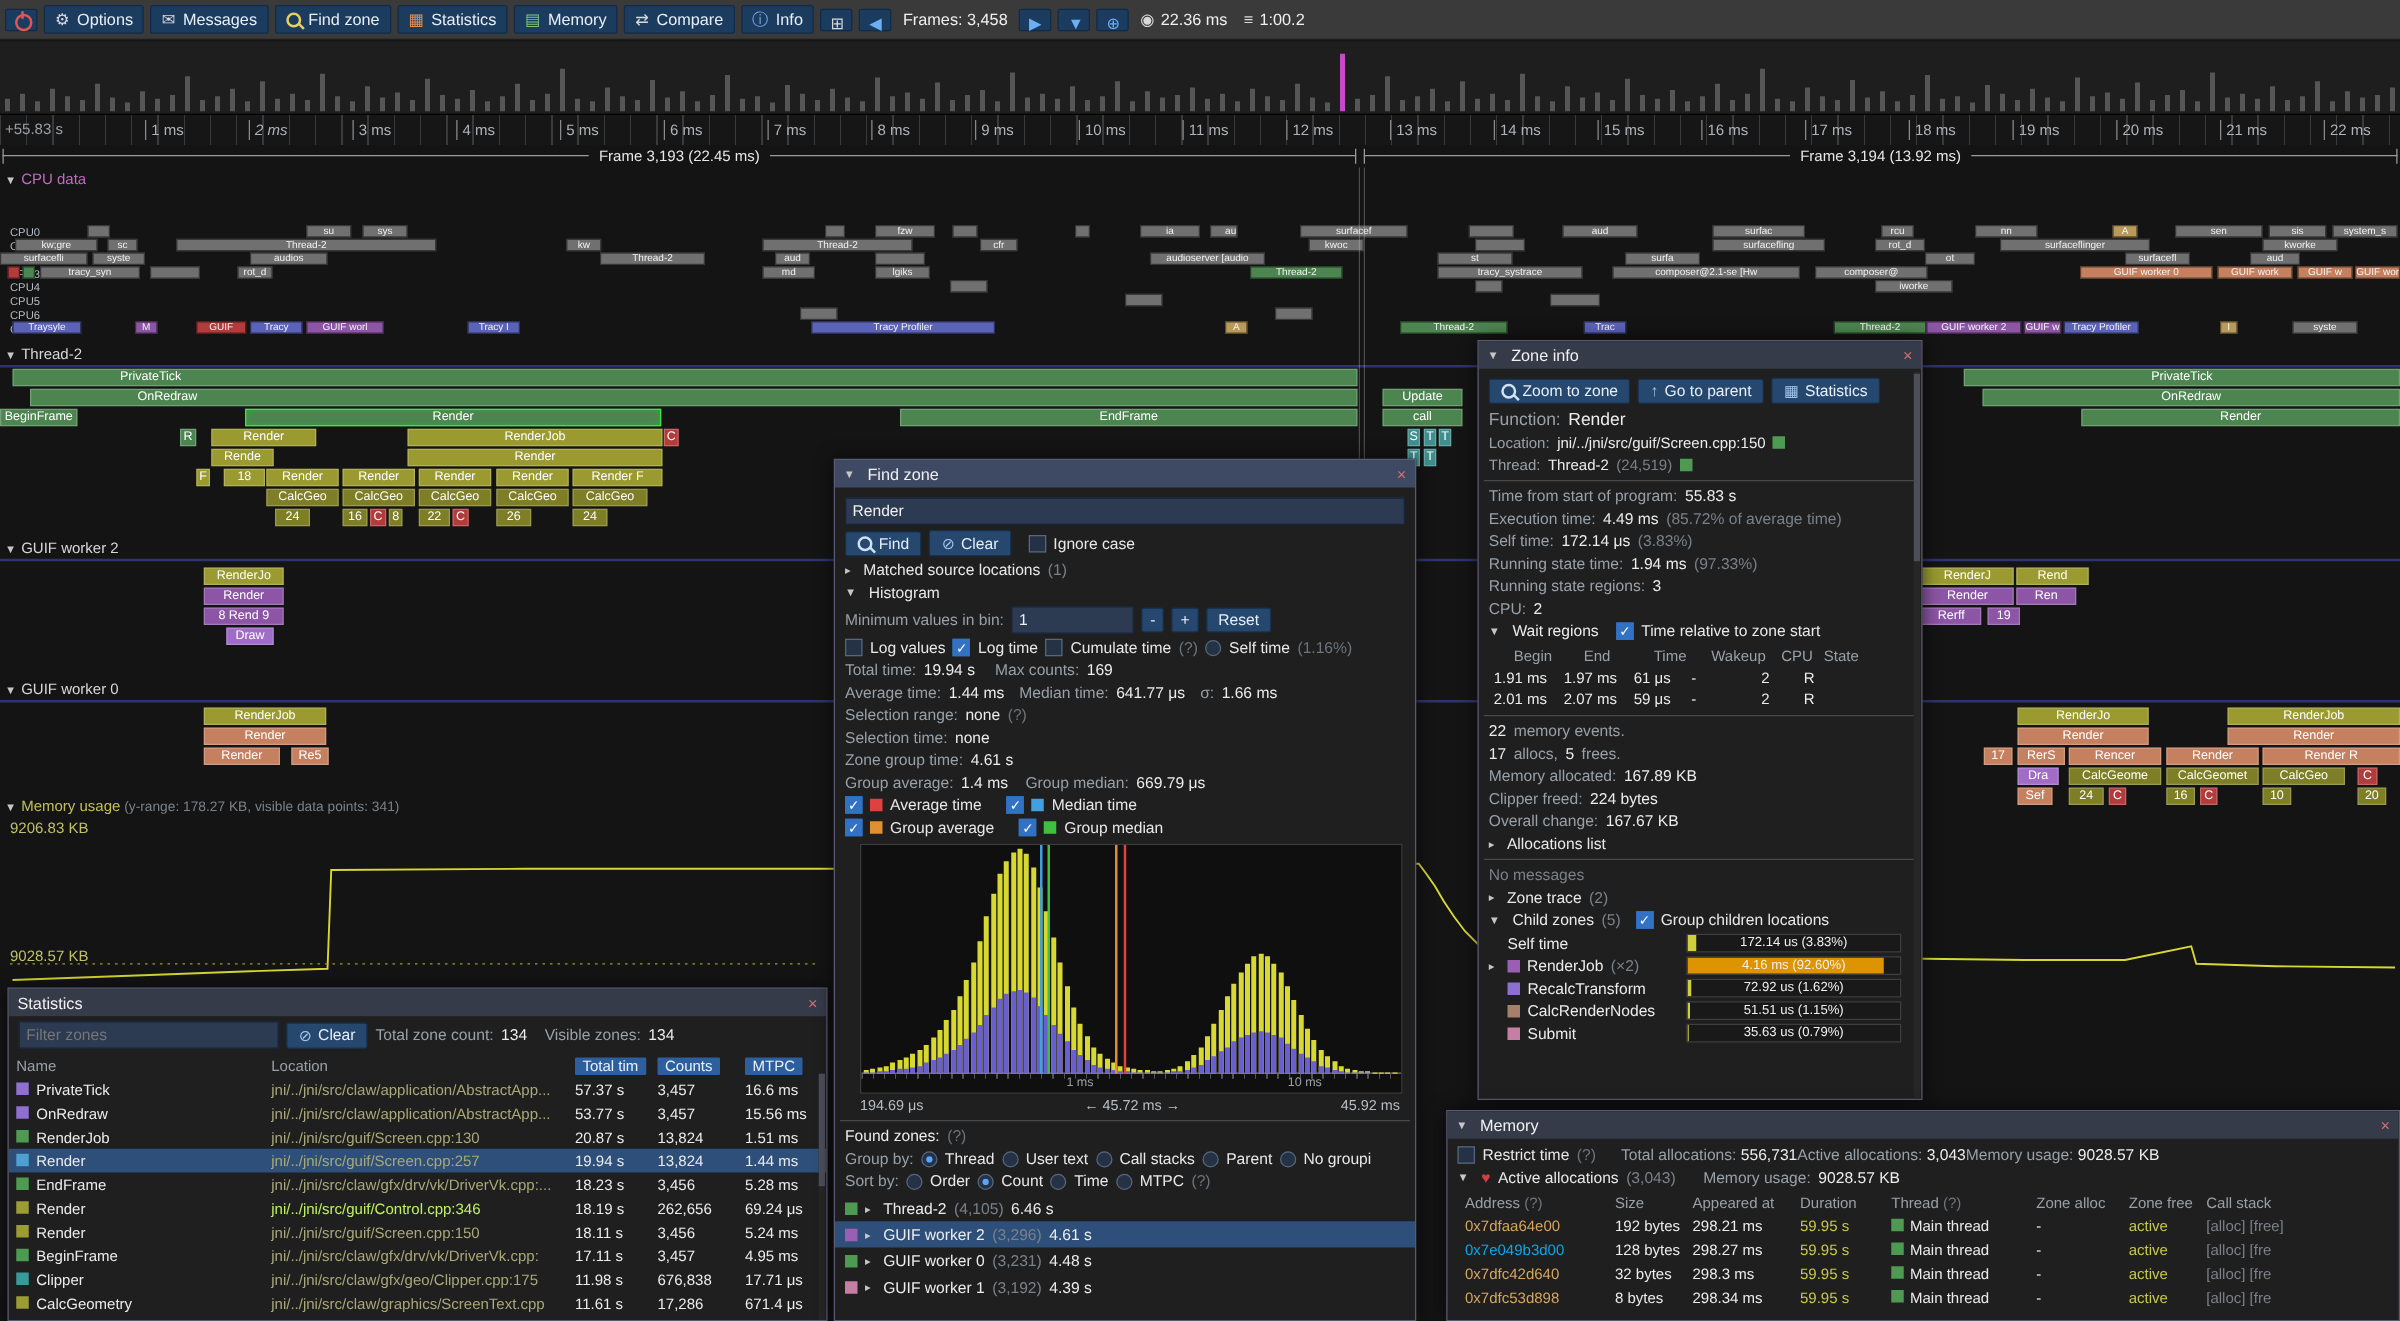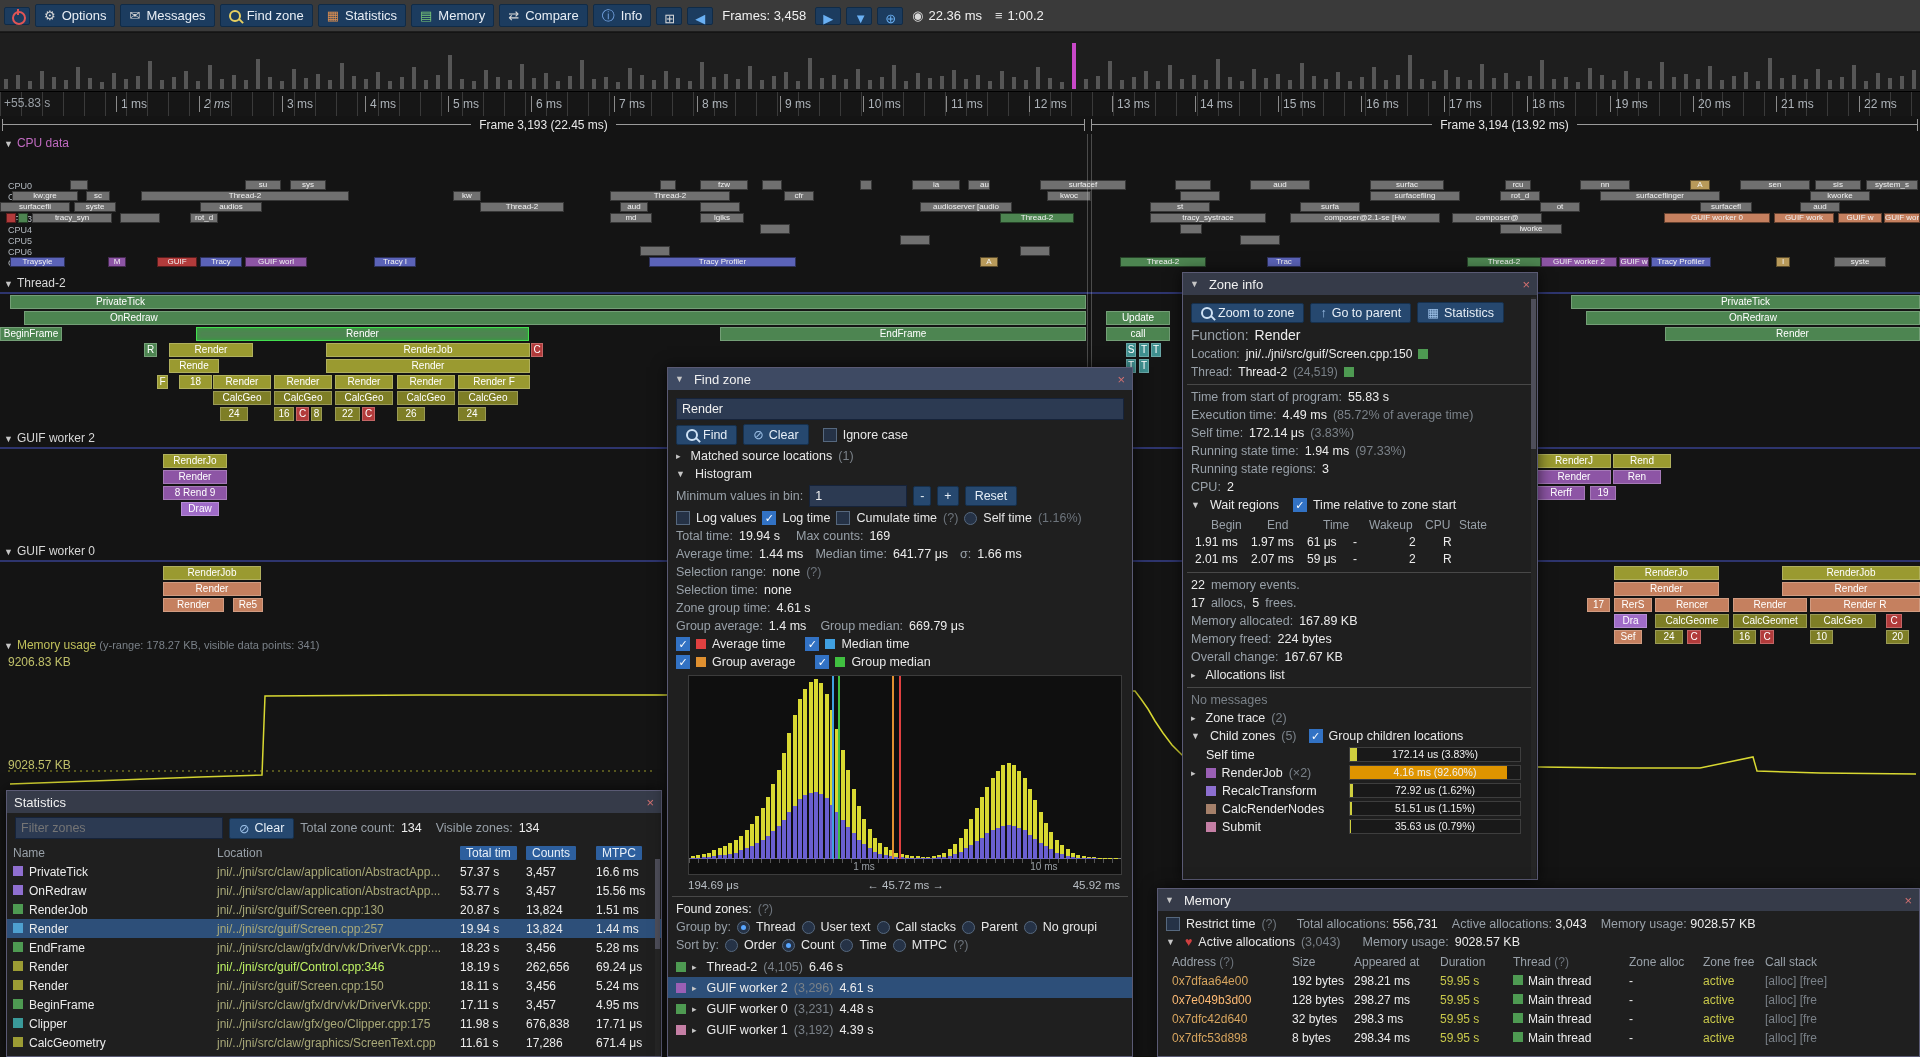--- a/index.html
+++ b/index.html
@@ -1055,21 +1055,21 @@
       <span class="lbl"> allocs, </span>
       <span class="val">5</span>
       <span class="lbl"> frees.</span>
     </div>
     <div id="zi-mem">
         <div class="frow">
           <span class="lbl">Memory allocated:</span>
           <span class="val">167.89 KB</span>
         </div>
         <div class="frow">
-          <span class="lbl">Memory freed:</span>
+          <span class="lbl">Clipper freed:</span>
           <span class="val">224 bytes</span>
         </div>
         <div class="frow">
           <span class="lbl">Overall change:</span>
           <span class="val">167.67 KB</span>
         </div>
       </div>
     <div class="frow">
       <span class="tri">▸</span>
       <span>Allocations list</span>
@@ -1130,21 +1130,21 @@
   <div class="win" id="win-mem" style="left:1157px;top:888px;width:763px;height:169px;z-index:15;">
     <div class="title">
       <span class="tri">▼</span>
       <span>Memory</span>
       <span class="close">×</span>
     </div>
     <div class="frow" style="margin-top:6px">
       <span class="cb"></span>
       <span>Restrict time</span>
       <span class="help">(?)</span>
-      <span id="mem-totals" style="display:inline-flex;gap:14px;margin-left:14px">
+      <span id="mem-totals" style="display:inline-flex;margin-left:14px">
           <span><span class="lbl">Total allocations: </span><span class="val">556,731</span></span>
           <span><span class="lbl">Active allocations: </span><span class="val">3,043</span></span>
           <span><span class="lbl">Memory usage: </span><span class="val">9028.57 KB</span></span>
         </span>
     </div>
     <div class="frow">
       <span class="tri">▼</span>
       <span style="color:#d04040">♥</span>
       <span>Active allocations</span>
       <span class="dim">(3,043)</span>
@@ -1166,21 +1166,21 @@
           <span style="color: rgb(215, 165, 95);">0x7dfaa64e00</span>
           <span class="val">192 bytes</span>
           <span class="val">298.21 ms</span>
           <span style="color: rgb(200, 200, 74);">59.95 s</span>
           <span><span class="sq" style="background: rgb(78, 154, 82); margin-right: 5px;"></span><span class="val">Main thread</span></span>
           <span class="val">-</span>
           <span style="color: rgb(200, 200, 74);">active</span>
           <span class="dim">[alloc]   [free]</span>
         </div>
         <div class="grid-row" style="grid-template-columns: 120px 62px 86px 73px 116px 74px 62px 1fr; padding-left: 14px;">
-          <span style="color: #fdba74;">0x7e049b3d00</span>
+          <span style="color: #0ea5e9;">0x7e049b3d00</span>
           <span class="val">128 bytes</span>
           <span class="val">298.27 ms</span>
           <span style="color: rgb(200, 200, 74);">59.95 s</span>
           <span><span class="sq" style="background: rgb(78, 154, 82); margin-right: 5px;"></span><span class="val">Main thread</span></span>
           <span class="val">-</span>
           <span style="color: rgb(200, 200, 74);">active</span>
           <span class="dim">[alloc]   [fre</span>
         </div>
         <div class="grid-row" style="grid-template-columns: 120px 62px 86px 73px 116px 74px 62px 1fr; padding-left: 14px;">
           <span style="color: rgb(215, 165, 95);">0x7dfc42d640</span>

